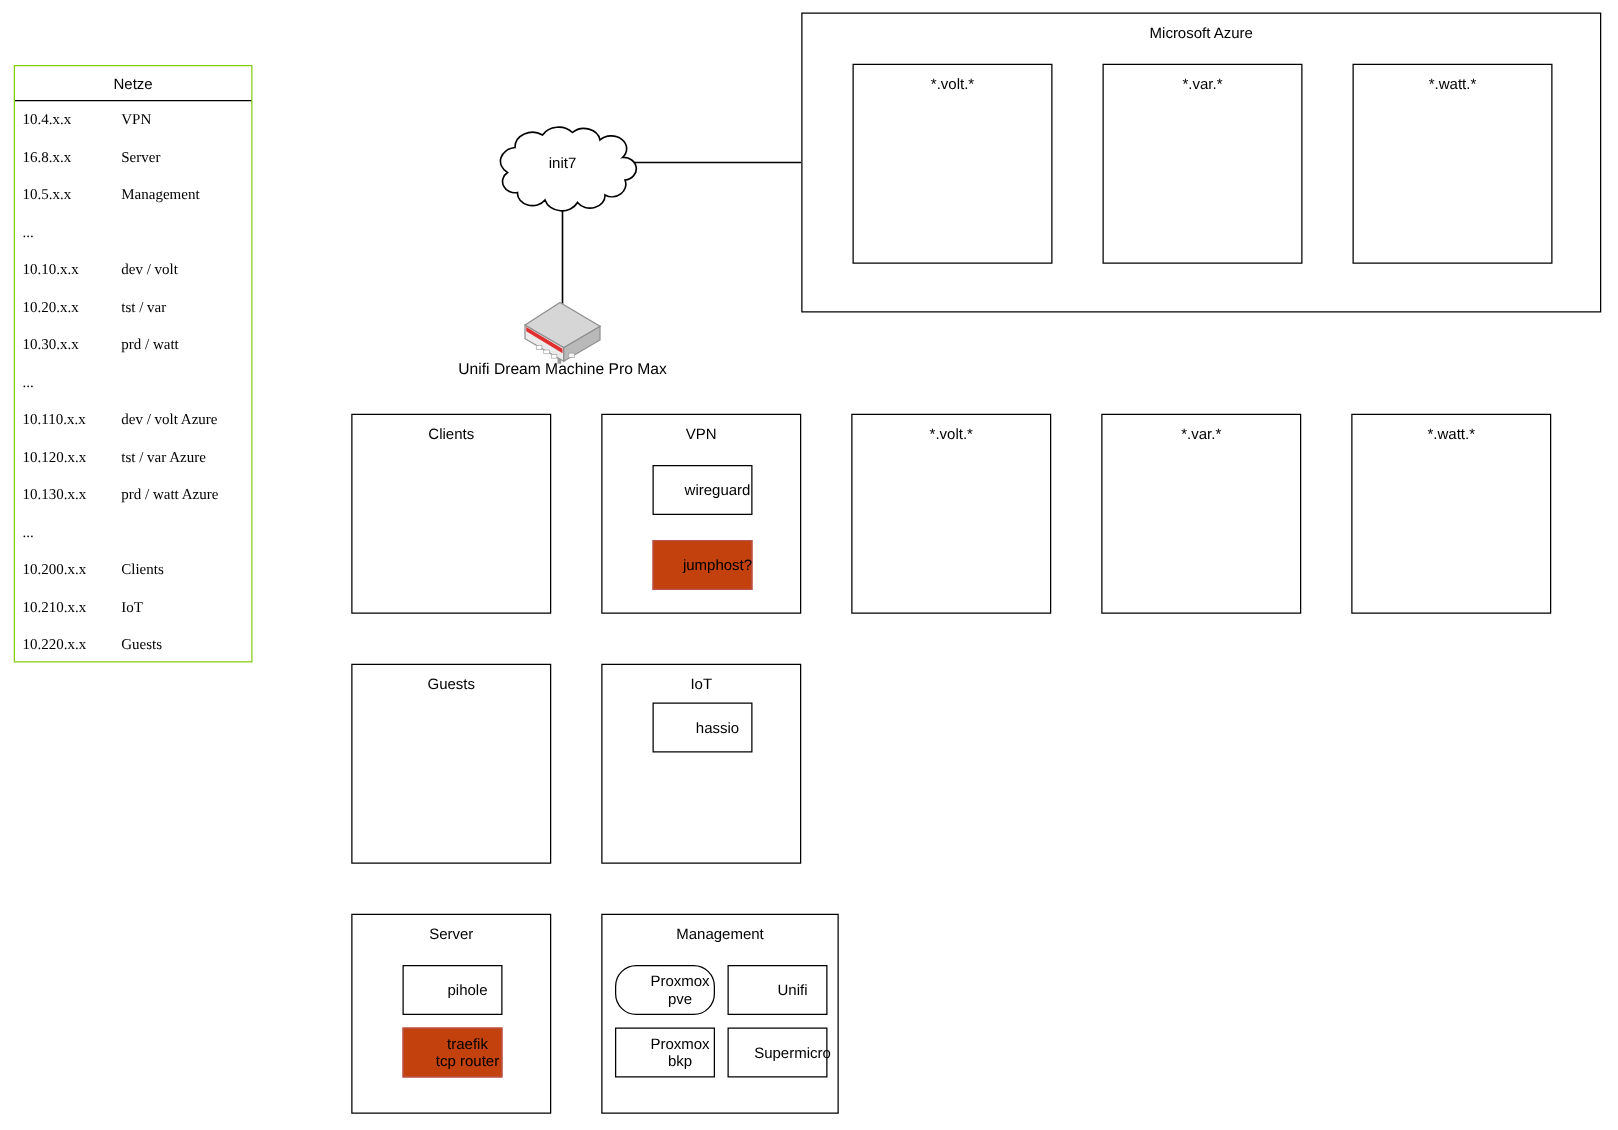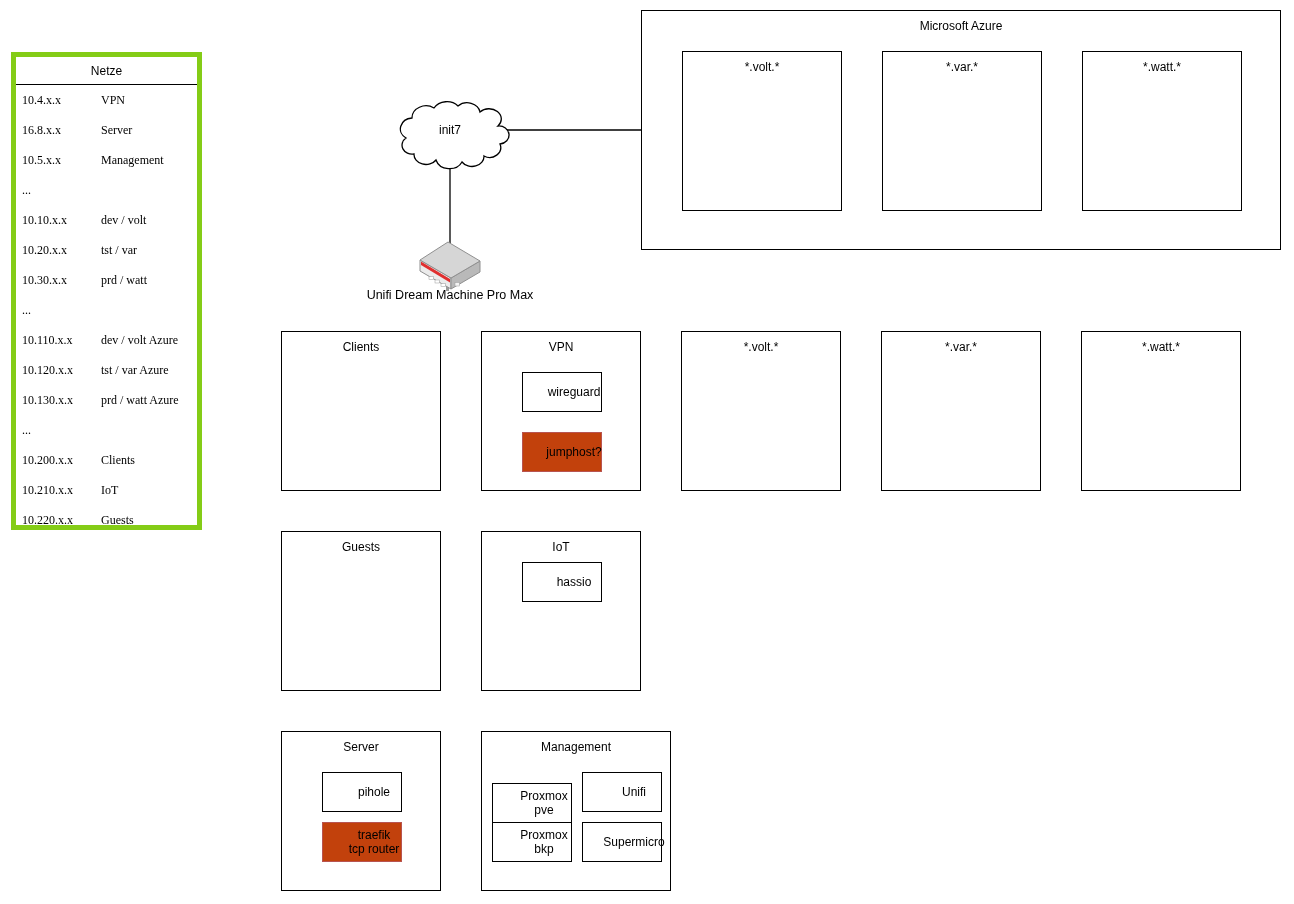--- a/index.html
+++ b/index.html
@@ -12,21 +12,21 @@
     font-family: "Liberation Sans", sans-serif;
     font-size: 12px;
     color: #000;
     overflow: hidden;
   }
   svg.underlay { position: absolute; left: 0; top: 0; z-index: 0; }
 
   
   .netze {
     position: absolute; left: 11px; top: 52px; width: 191px; height: 478px;
-    border: 5px solid #84cc16; background: #fff; z-index: 1;
+    border: 1px solid #84cc16; background: #fff; z-index: 1;
   }
   .netze-header {
     height: 28px; border-bottom: 1px solid #000;
     display: flex; align-items: center; justify-content: center;
   }
   .netze-row { position: relative; height: 30px; font-family: Liberation Serif, serif; }
   .netze-row .range { position: absolute; left: 6px; top: 50%; transform: translateY(-50%); }
   .netze-row .label { position: absolute; left: 85px; top: 50%; transform: translateY(-50%); }
 
   
@@ -202,19 +202,19 @@
 
   <div class="box" style="left:281px; top:731px; width:160px; height:160px;">
     <div class="box-title">Server</div>
     <div class="node" style="left:40px; top:40px;">pihole</div>
     <div class="node alert" style="left:40px; top:90px;">traefik
 tcp router</div>
   </div>
 
   <div class="box" style="left:481px; top:731px; width:190px; height:160px;">
     <div class="box-title">Management</div>
-    <div class="node" style="left:10px; top:51px;">Proxmox pve</div>
+    <div class="node" style="left:10px; top:40px;border-radius:17px;">Proxmox pve</div>
     <div class="node" style="left:100px; top:40px;">Unifi</div>
     <div class="node" style="left:10px; top:90px;">Proxmox bkp</div>
     <div class="node" style="left:100px; top:90px;">Supermicro</div>
   </div>
 
 </div>
 
 </body></html>

